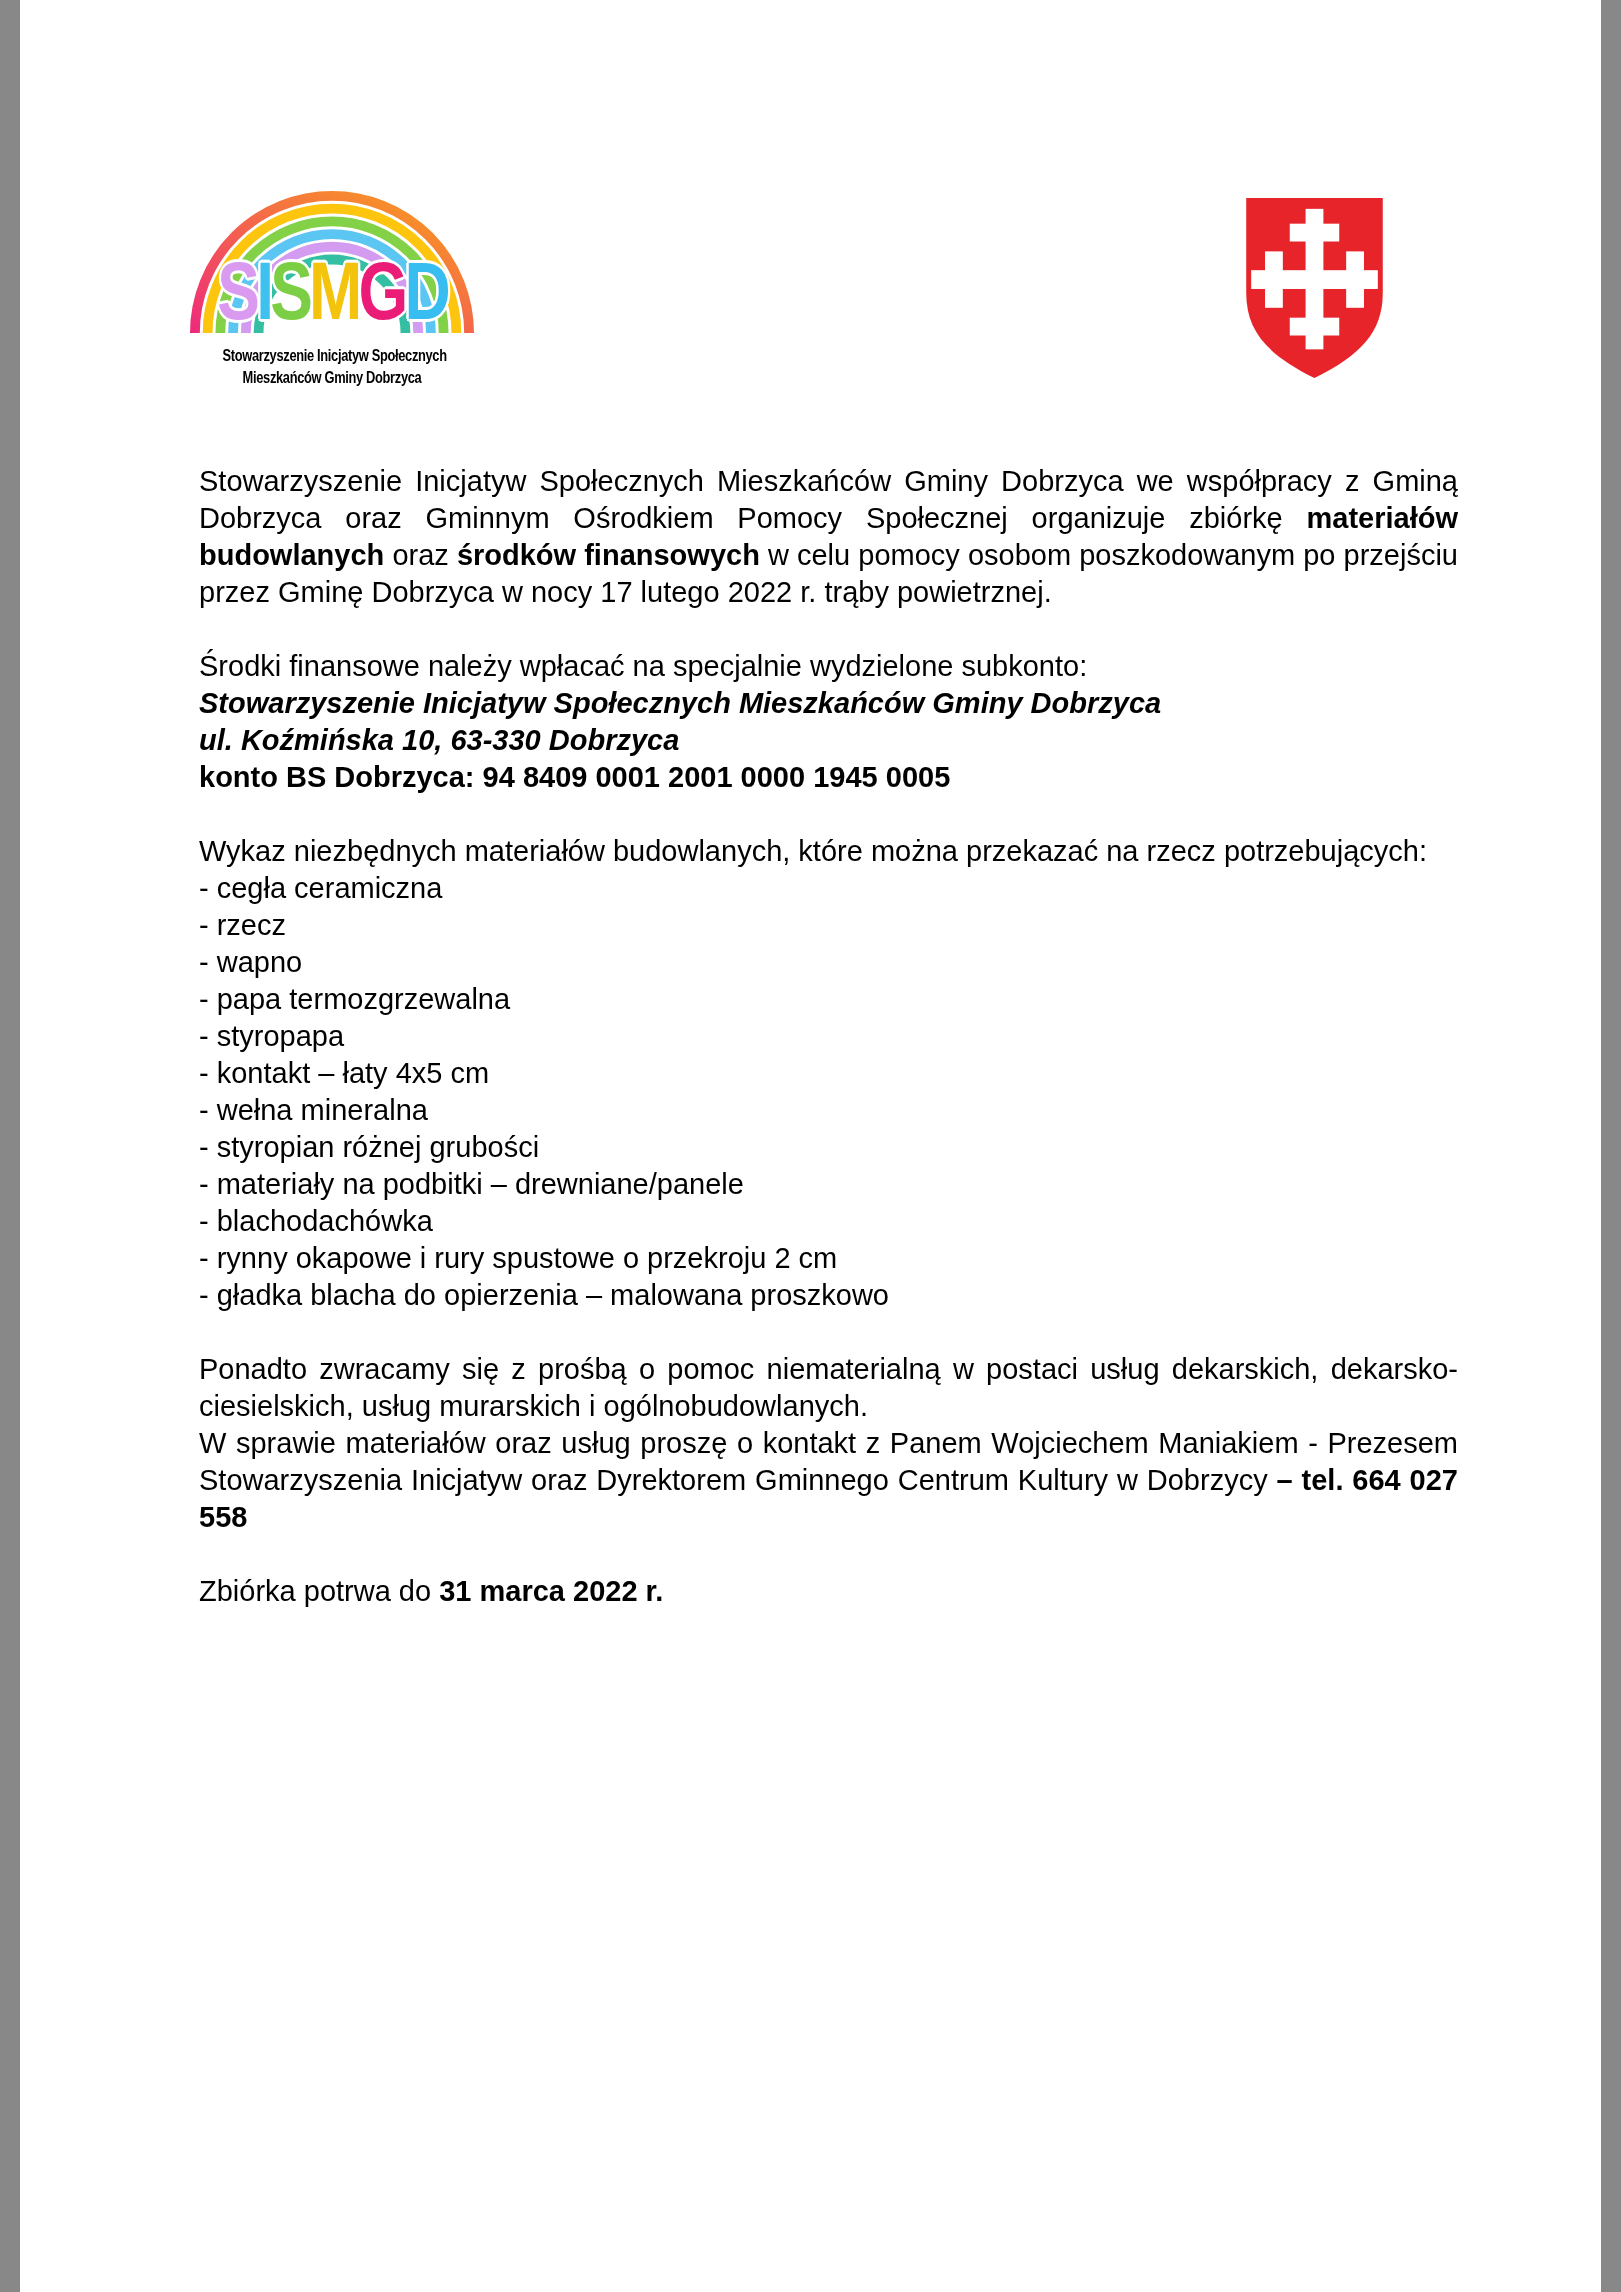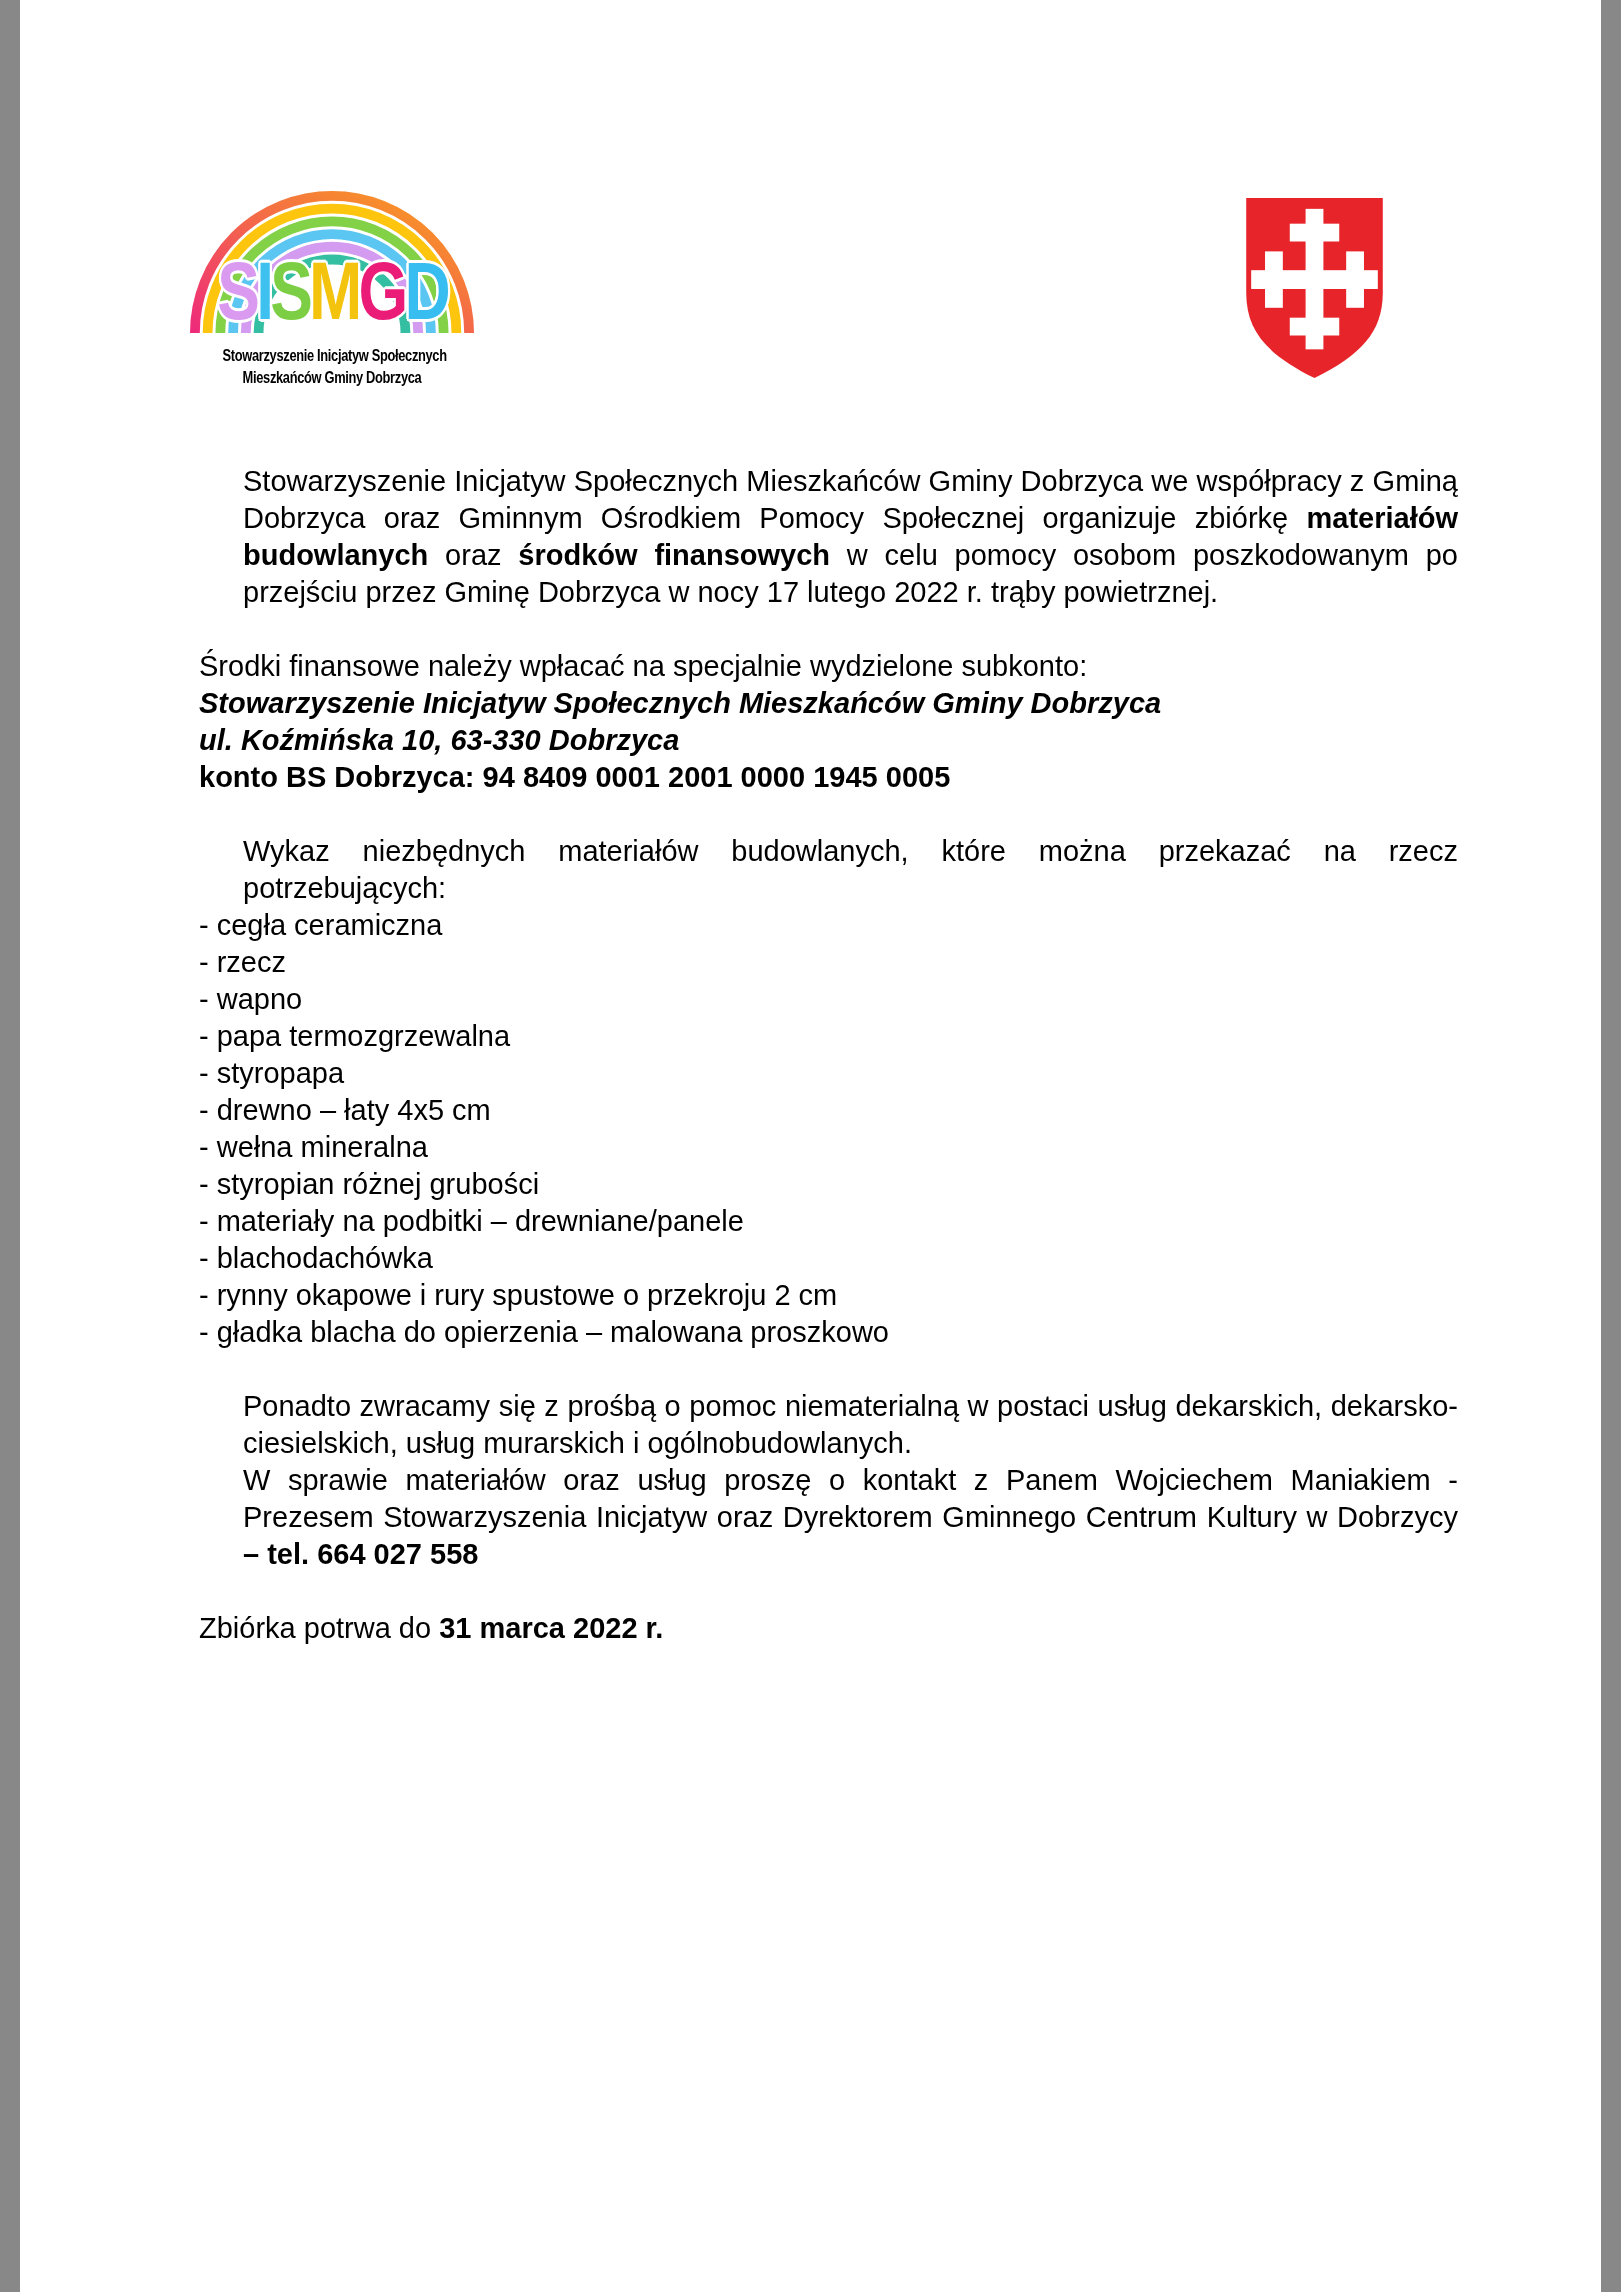--- a/index.html
+++ b/index.html
@@ -31,21 +31,21 @@
   .logo-sub1 .rule{flex:1;height:2.5px;background:#231f20;}
   .logo-sub1 .txt{font-weight:bold;font-size:15.7px;letter-spacing:-0.4px;white-space:nowrap;transform:scaleX(0.82);transform-origin:center;}
   .logo-sub2{position:absolute;top:244px;left:0;width:100%;text-align:center;font-weight:bold;font-size:15.7px;letter-spacing:-0.4px;transform:scaleX(0.82);}
 
   
   .crest{position:absolute;left:1220px;top:194px;width:149px;height:188px;}
 
   
   .content{position:absolute;left:179px;top:463px;width:1259px;font-size:29px;line-height:37px;}
   .para{margin:0 0 37px 0;}
-  .justify{text-align:justify;margin-left:44px;}
+  .justify{text-align:justify;}
   .runs{white-space:pre-wrap;}
   .nogap{margin-bottom:0;}
   .bi{font-weight:bold;font-style:italic;}
   .b{font-weight:bold;}
   .list-item{white-space:pre-wrap;}
 </style>
 </head>
 <body>
 
 <div class="page">
@@ -98,21 +98,21 @@
     </div>
 
     <p class="para justify nogap">Wykaz niezbędnych materiałów budowlanych, które można przekazać na rzecz potrzebujących:</p>
 
     <div class="para">
         <div class="list-item">- cegła ceramiczna</div>
         <div class="list-item">- rzecz</div>
         <div class="list-item">- wapno</div>
         <div class="list-item">- papa termozgrzewalna</div>
         <div class="list-item">- styropapa</div>
-        <div class="list-item">- drewno – łaty 4x5 cm</div>
+        <div class="list-item">- kontakt – łaty 4x5 cm</div>
         <div class="list-item">- wełna mineralna</div>
         <div class="list-item">- styropian różnej grubości</div>
         <div class="list-item">- materiały na podbitki – drewniane/panele</div>
         <div class="list-item">- blachodachówka</div>
         <div class="list-item">- rynny okapowe i rury spustowe o przekroju 2 cm</div>
         <div class="list-item">- gładka blacha do opierzenia – malowana proszkowo</div>
       </div>
 
     <p class="para justify runs"><span>Ponadto zwracamy się z prośbą o pomoc niematerialną w postaci usług dekarskich, dekarsko-ciesielskich, usług murarskich i ogólnobudowlanych.
 W sprawie materiałów oraz usług proszę o kontakt z Panem Wojciechem Maniakiem - Prezesem Stowarzyszenia Inicjatyw oraz Dyrektorem Gminnego Centrum Kultury w Dobrzycy </span><span style="font-weight: bold;">– tel. 664 027 558</span></p>

